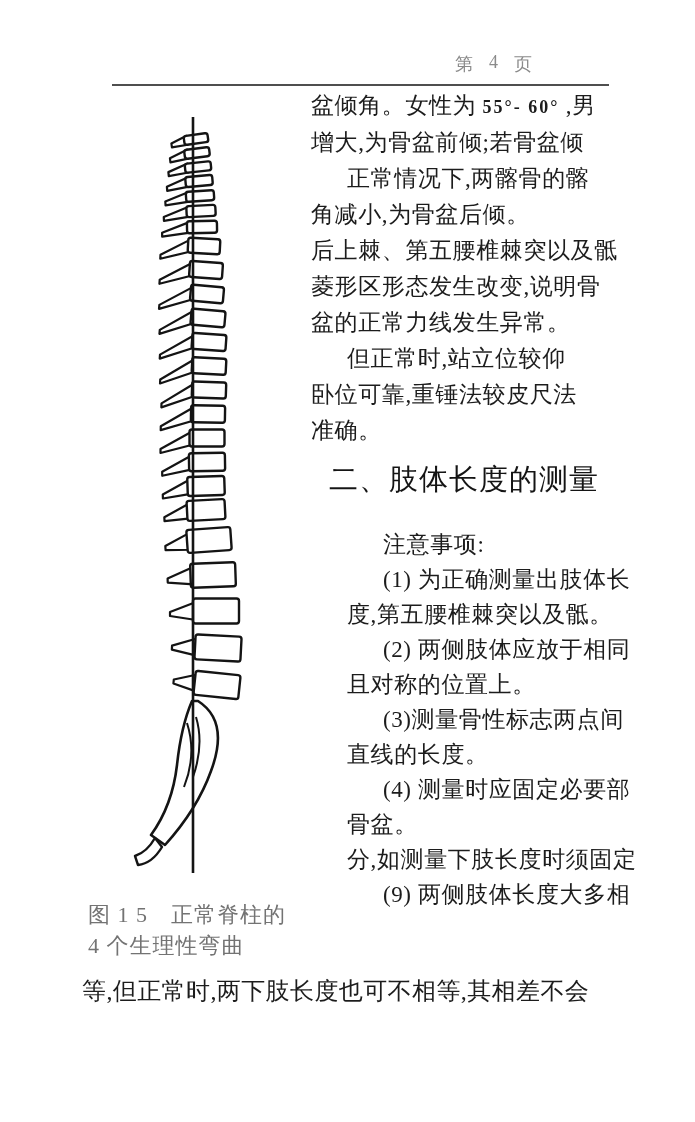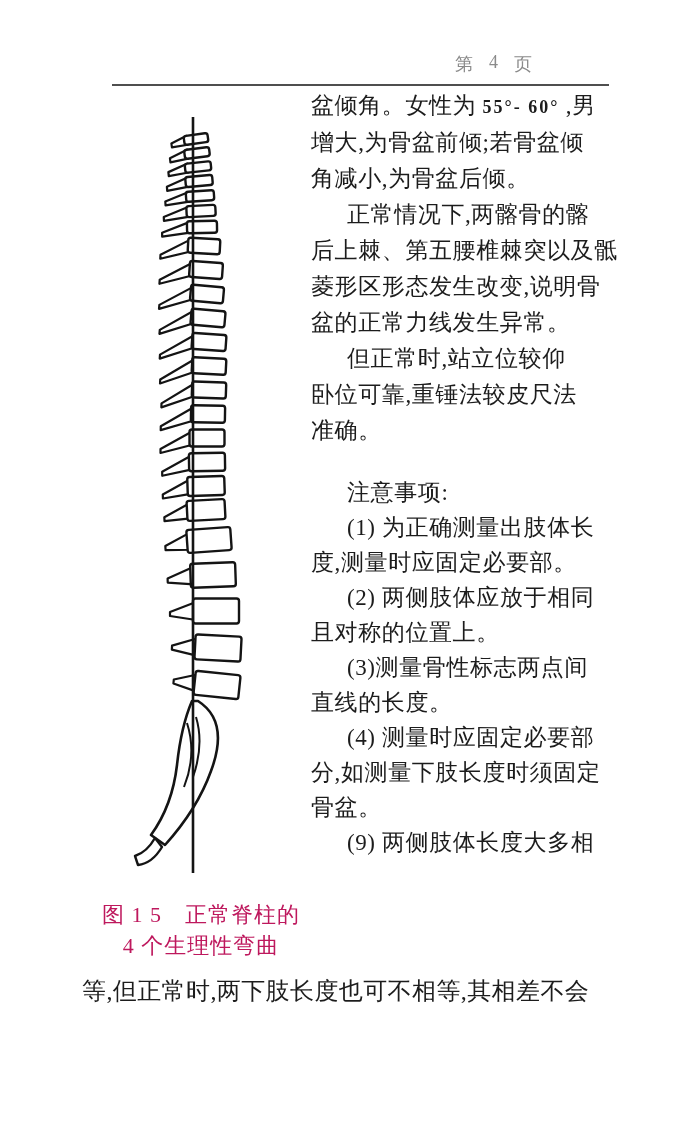--- a/index.html
+++ b/index.html
@@ -8,26 +8,26 @@
     font-family:"Liberation Serif","DejaVu Serif",serif;color:#1c1c1c;
     overflow:hidden;margin:0 auto;
   }
   .pg-header{
     position:absolute;top:52px;left:455px;font-size:18px;color:#8a8a8a;
     display:flex;gap:15px;letter-spacing:1px;
   }
   .rule{position:absolute;top:84px;left:112px;width:497px;height:2px;background:#4f4f4f;}
   #spine-svg{position:absolute;left:95px;top:105px;width:215px;height:785px;}
   .caption{
-    position:absolute;left:88px;top:899px;width:226px;text-align:center;
-    font-size:22px;line-height:31px;letter-spacing:1px;color:#be185d;white-space:nowrap;
+    position:absolute;left:88px;top:899px;width:226px;
+    font-size:22px;line-height:31px;letter-spacing:1px;color:#737373;white-space:nowrap;
   }
   .col{position:absolute;left:311px;top:88px;width:303px;}
   .line{font-size:23px;line-height:36px;letter-spacing:0.6px;white-space:nowrap;}
-  .line.s{line-height:35px;}
+  .line.s{line-height:35px;margin-left:36px;}
   .indent{padding-left:36px;}
   .num{font-weight:bold;font-size:18px;letter-spacing:2px;}
   .heading{
     font-size:29px;line-height:44px;margin-top:8px;padding-left:18px;
     letter-spacing:1px;white-space:nowrap;color:#141414;
   }
   .notes{margin-top:26px;}
   .bottom{
     position:absolute;left:82px;top:975px;font-size:24px;letter-spacing:0.4px;
     white-space:nowrap;
@@ -155,40 +155,41 @@
     <div>4 个生理性弯曲</div>
   </div>
 
   <div class="col">
 
     <div class="line">
       <span>盆倾角。女性为 </span><span class="num">55°- 60°</span><span> ,男</span>
     </div>
 
     <div class="line">增大,为骨盆前倾;若骨盆倾</div>
+    <div class="line indent">正常情况下,两髂骨的髂</div>
     <div class="line">角减小,为骨盆后倾。</div>
-    <div class="line indent">正常情况下,两髂骨的髂</div>
     <div class="line">后上棘、第五腰椎棘突以及骶</div>
     <div class="line">菱形区形态发生改变,说明骨</div>
     <div class="line">盆的正常力线发生异常。</div>
     <div class="line indent">但正常时,站立位较仰</div>
     <div class="line">卧位可靠,重锤法较皮尺法</div>
     <div class="line">准确。</div>
 
+    <div class="heading">二、肢体长度的测量</div>
 
     <div class="notes">
       <div class="line s indent">注意事项:</div>
       <div class="line s indent">(1) 为正确测量出肢体长</div>
-      <div class="line s">度,测量时应固定必要部。</div>
+      <div class="line s">度,第五腰椎棘突以及骶。</div>
       <div class="line s indent">(2) 两侧肢体应放于相同</div>
       <div class="line s">且对称的位置上。</div>
       <div class="line s indent">(3)测量骨性标志两点间</div>
       <div class="line s">直线的长度。</div>
       <div class="line s indent">(4) 测量时应固定必要部</div>
+      <div class="line s">骨盆。</div>
       <div class="line s">分,如测量下肢长度时须固定</div>
-      <div class="line s">骨盆。</div>
       <div class="line s indent">(9) 两侧肢体长度大多相</div>
     </div>
   </div>
 
   <div class="bottom">等,但正常时,两下肢长度也可不相等,其相差不会</div>
 
 </div>
 
 </body></html>

